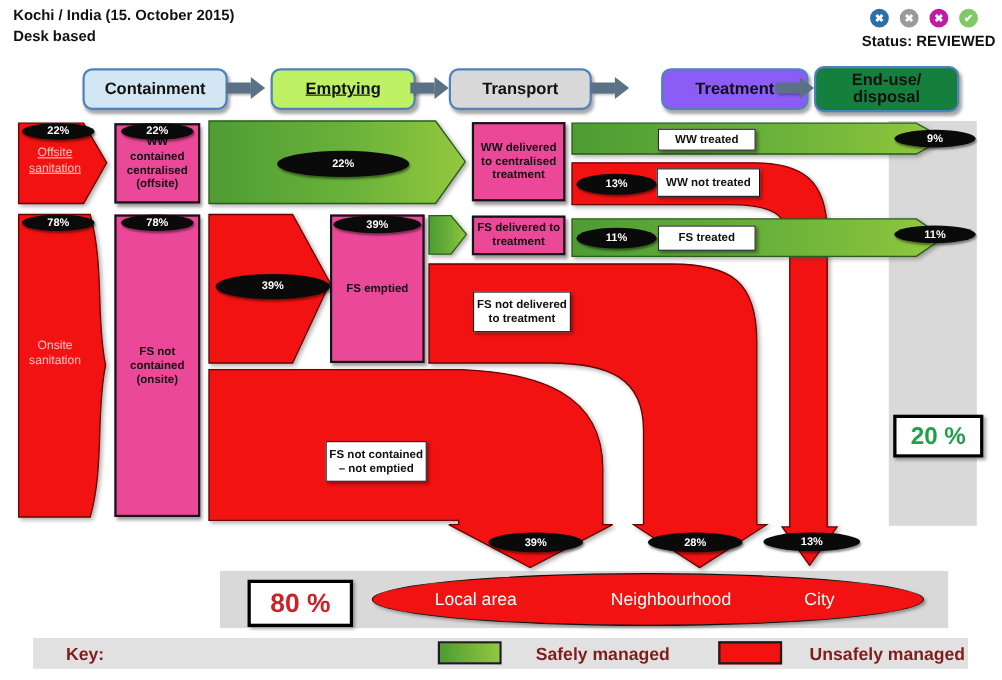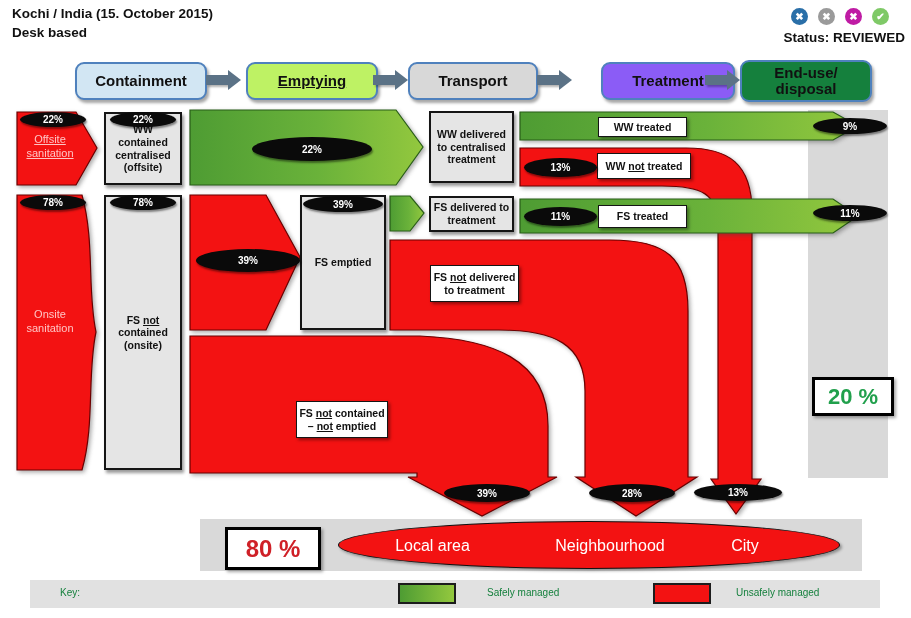--- a/index.html
+++ b/index.html
@@ -9,35 +9,35 @@
   .hdr{font-weight:bold;font-size:13.5px;color:#111;}
   .status-ico{width:17px;height:17px;border-radius:50%;color:#fff;font-size:10px;
               display:flex;align-items:center;justify-content:center;font-weight:bold;}
   .stage{border:2.5px solid #4f81bd;border-radius:9px;display:flex;align-items:center;
          justify-content:center;font-weight:bold;font-size:15px;color:#111;text-align:center;
          white-space:pre-line;line-height:1.05;box-shadow:2px 3px 3px rgba(0,0,0,.35);}
   .arrow-body{background:#5b7286;height:10px;box-shadow:2px 2px 2px rgba(0,0,0,.3);}
   .arrow-head{width:0;height:0;border-top:10px solid transparent;
               border-bottom:10px solid transparent;border-left:13px solid #5b7286;}
   .graybg{background:#d9d9d9;}
-  .box{background:#e5e5e5;border:2px solid #151515;box-shadow:2px 3px 3px rgba(0,0,0,.4);
+  .box{background:#ec4899;border:2px solid #151515;box-shadow:2px 3px 3px rgba(0,0,0,.4);
        display:flex;align-items:center;justify-content:center;text-align:center;
        font-weight:bold;font-size:10.5px;line-height:1.2;color:#111;padding:2px;box-sizing:border-box;}
   .lbl{background:#fff;border:1.5px solid #151515;box-shadow:2px 2px 3px rgba(0,0,0,.4);
        display:flex;align-items:center;justify-content:center;text-align:center;
        font-weight:bold;font-size:10.5px;line-height:1.2;color:#111;padding:1px 2px;box-sizing:border-box;}
   .badge{background:#0a0a0a;border-radius:50%;color:#fff;font-weight:bold;font-size:10px;
          display:flex;align-items:center;justify-content:center;box-shadow:1px 2px 2px rgba(0,0,0,.45);}
-  .u{text-decoration:underline;text-align:center;}
+  .u{text-align:center;}
   .flowtxt{color:#ffc4c4;font-size:11px;text-align:center;line-height:1.25;}
   .zone{color:#fff;font-size:16px;text-align:center;}
   .pctbox{background:#fff;border:3px solid #000;display:flex;align-items:center;
           justify-content:center;font-weight:bold;box-shadow:2px 2px 3px rgba(0,0,0,.35);}
   .fl{filter:drop-shadow(2px 2px 2px rgba(70,70,70,.45));}
-  .keytxt{font-weight:normal;font-size:10px;color:#15803d;}
+  .keytxt{font-weight:bold;font-size:16px;color:#7f1d1d;}
 </style>
 </head>
 <body>
 
 <div class="canvas">
 
   <div class="abs hdr" style="left:12px;top:6px;">Kochi / India (15. October 2015)</div>
   <div class="abs hdr" style="left:12px;top:25px;">Desk based</div>
 
   <div class="abs" style="left:791px;top:8px;display:flex;gap:10px;">

